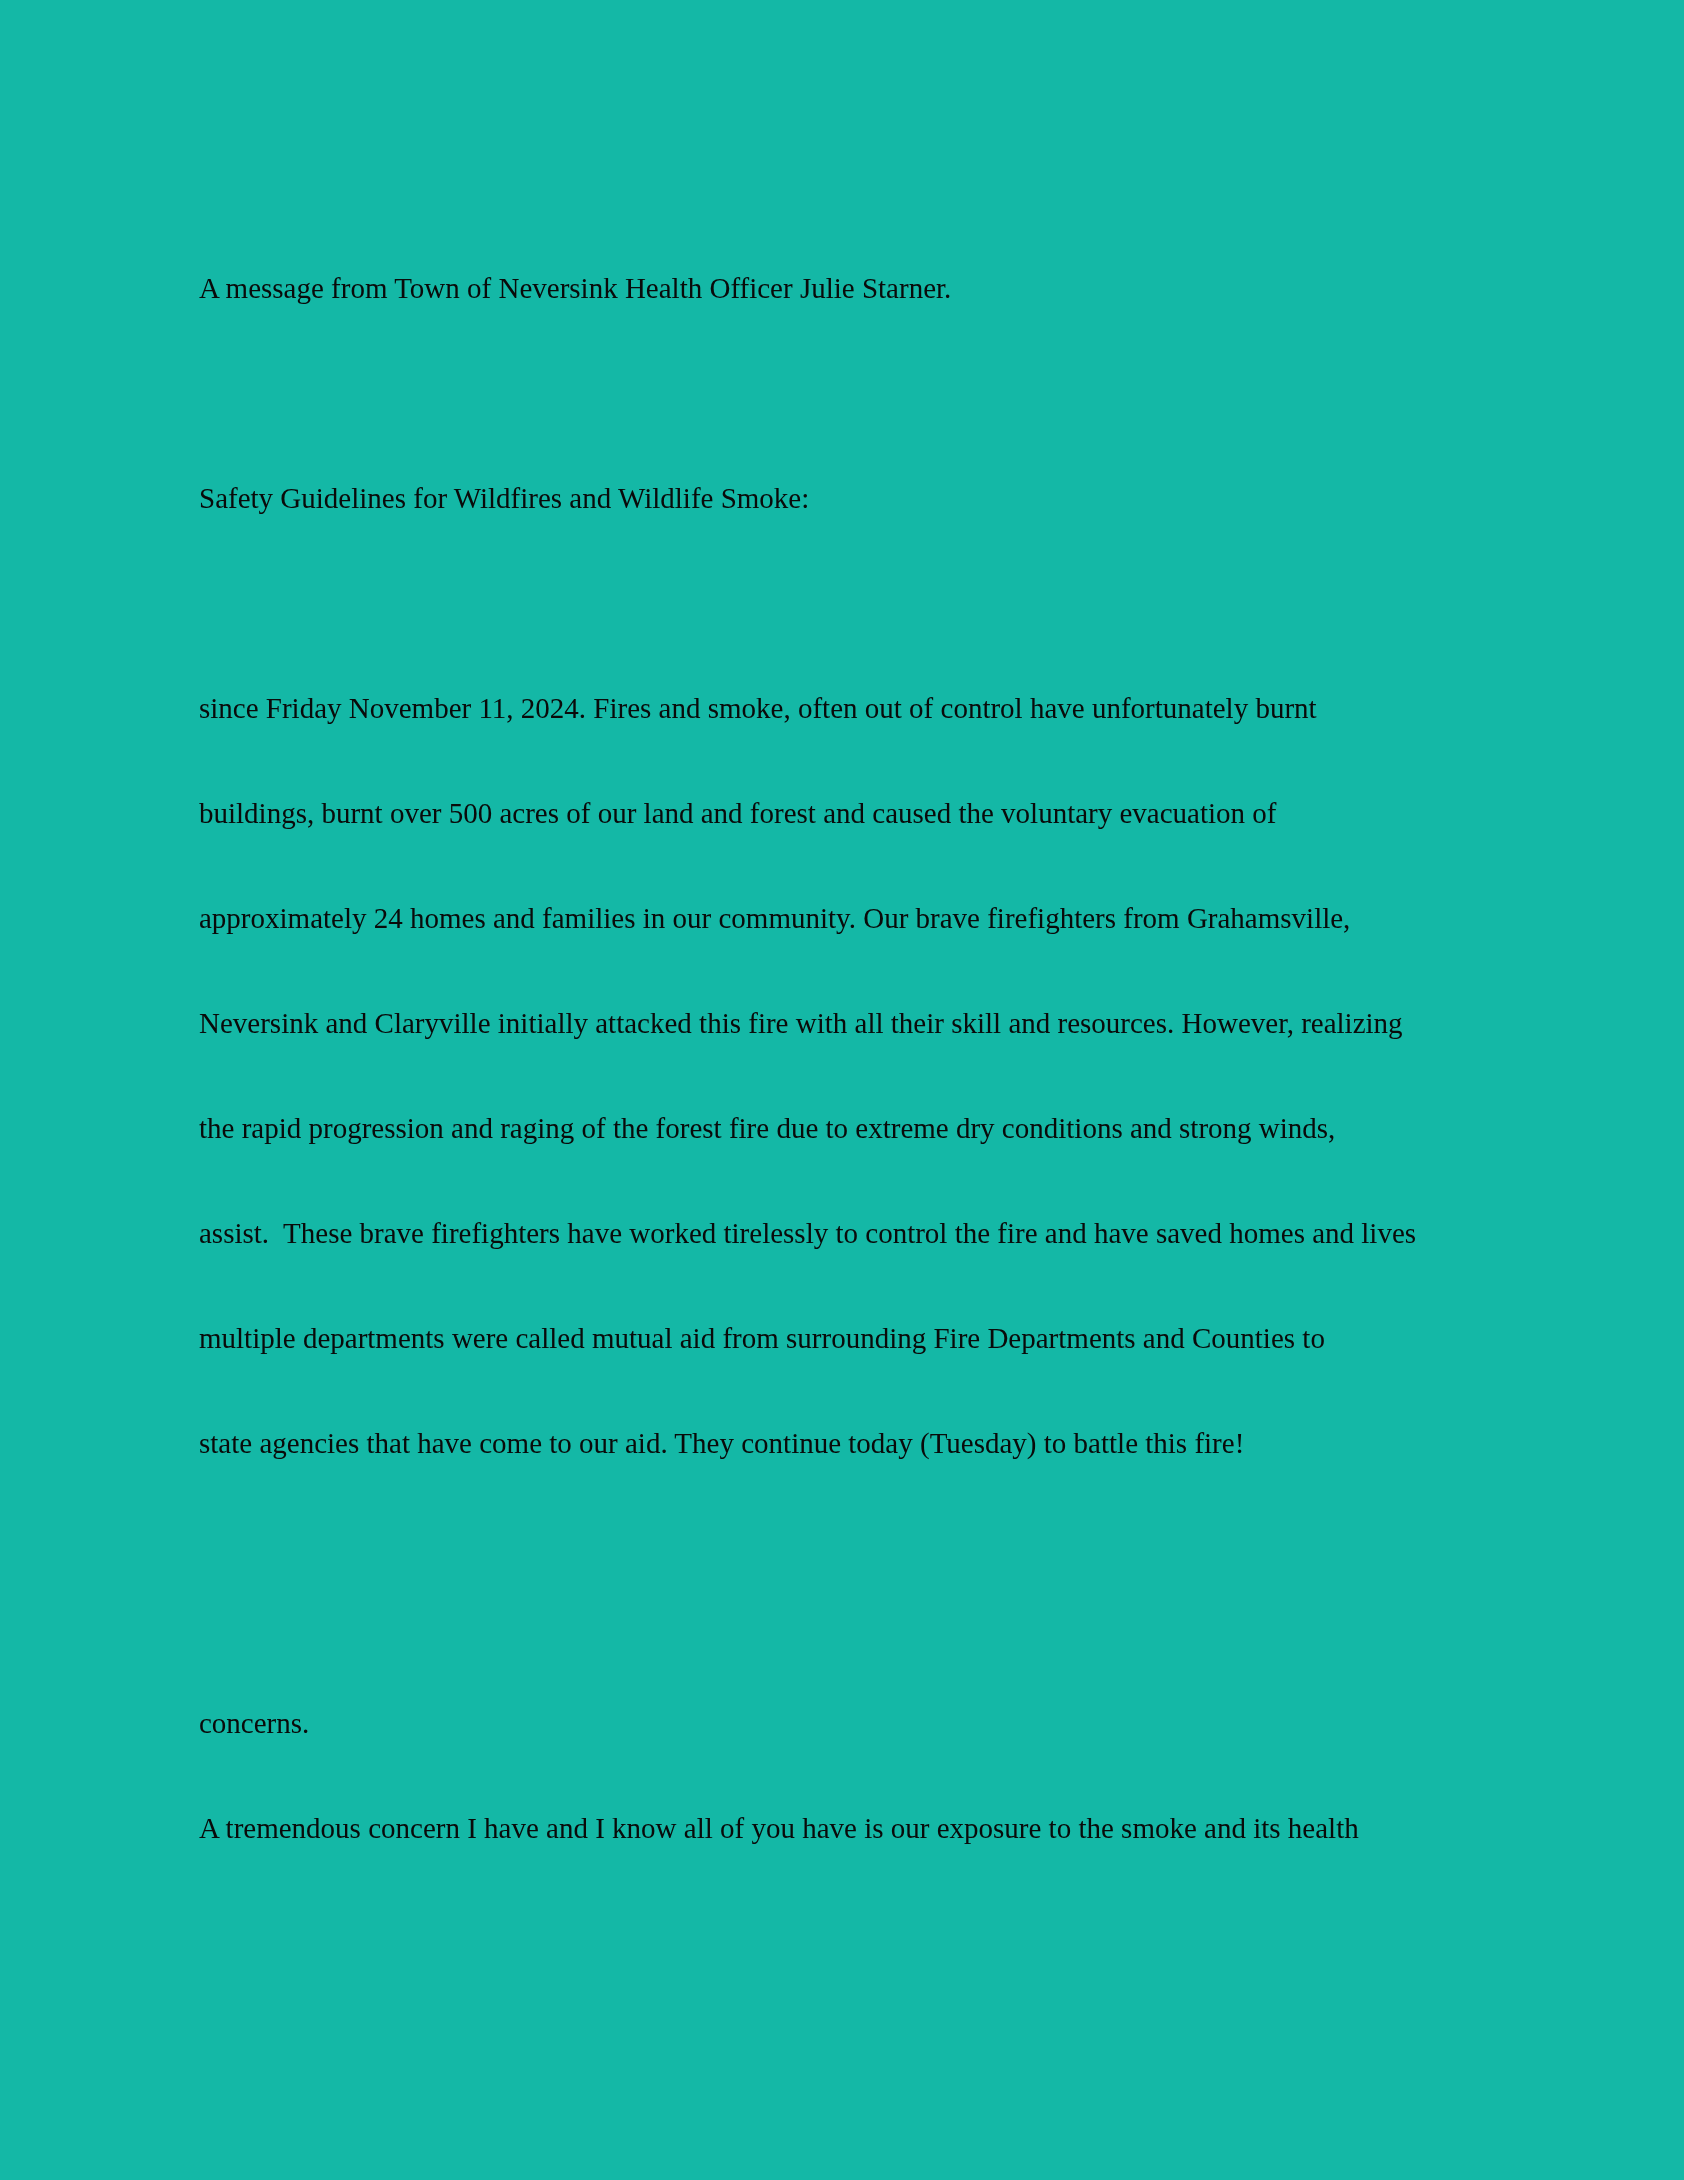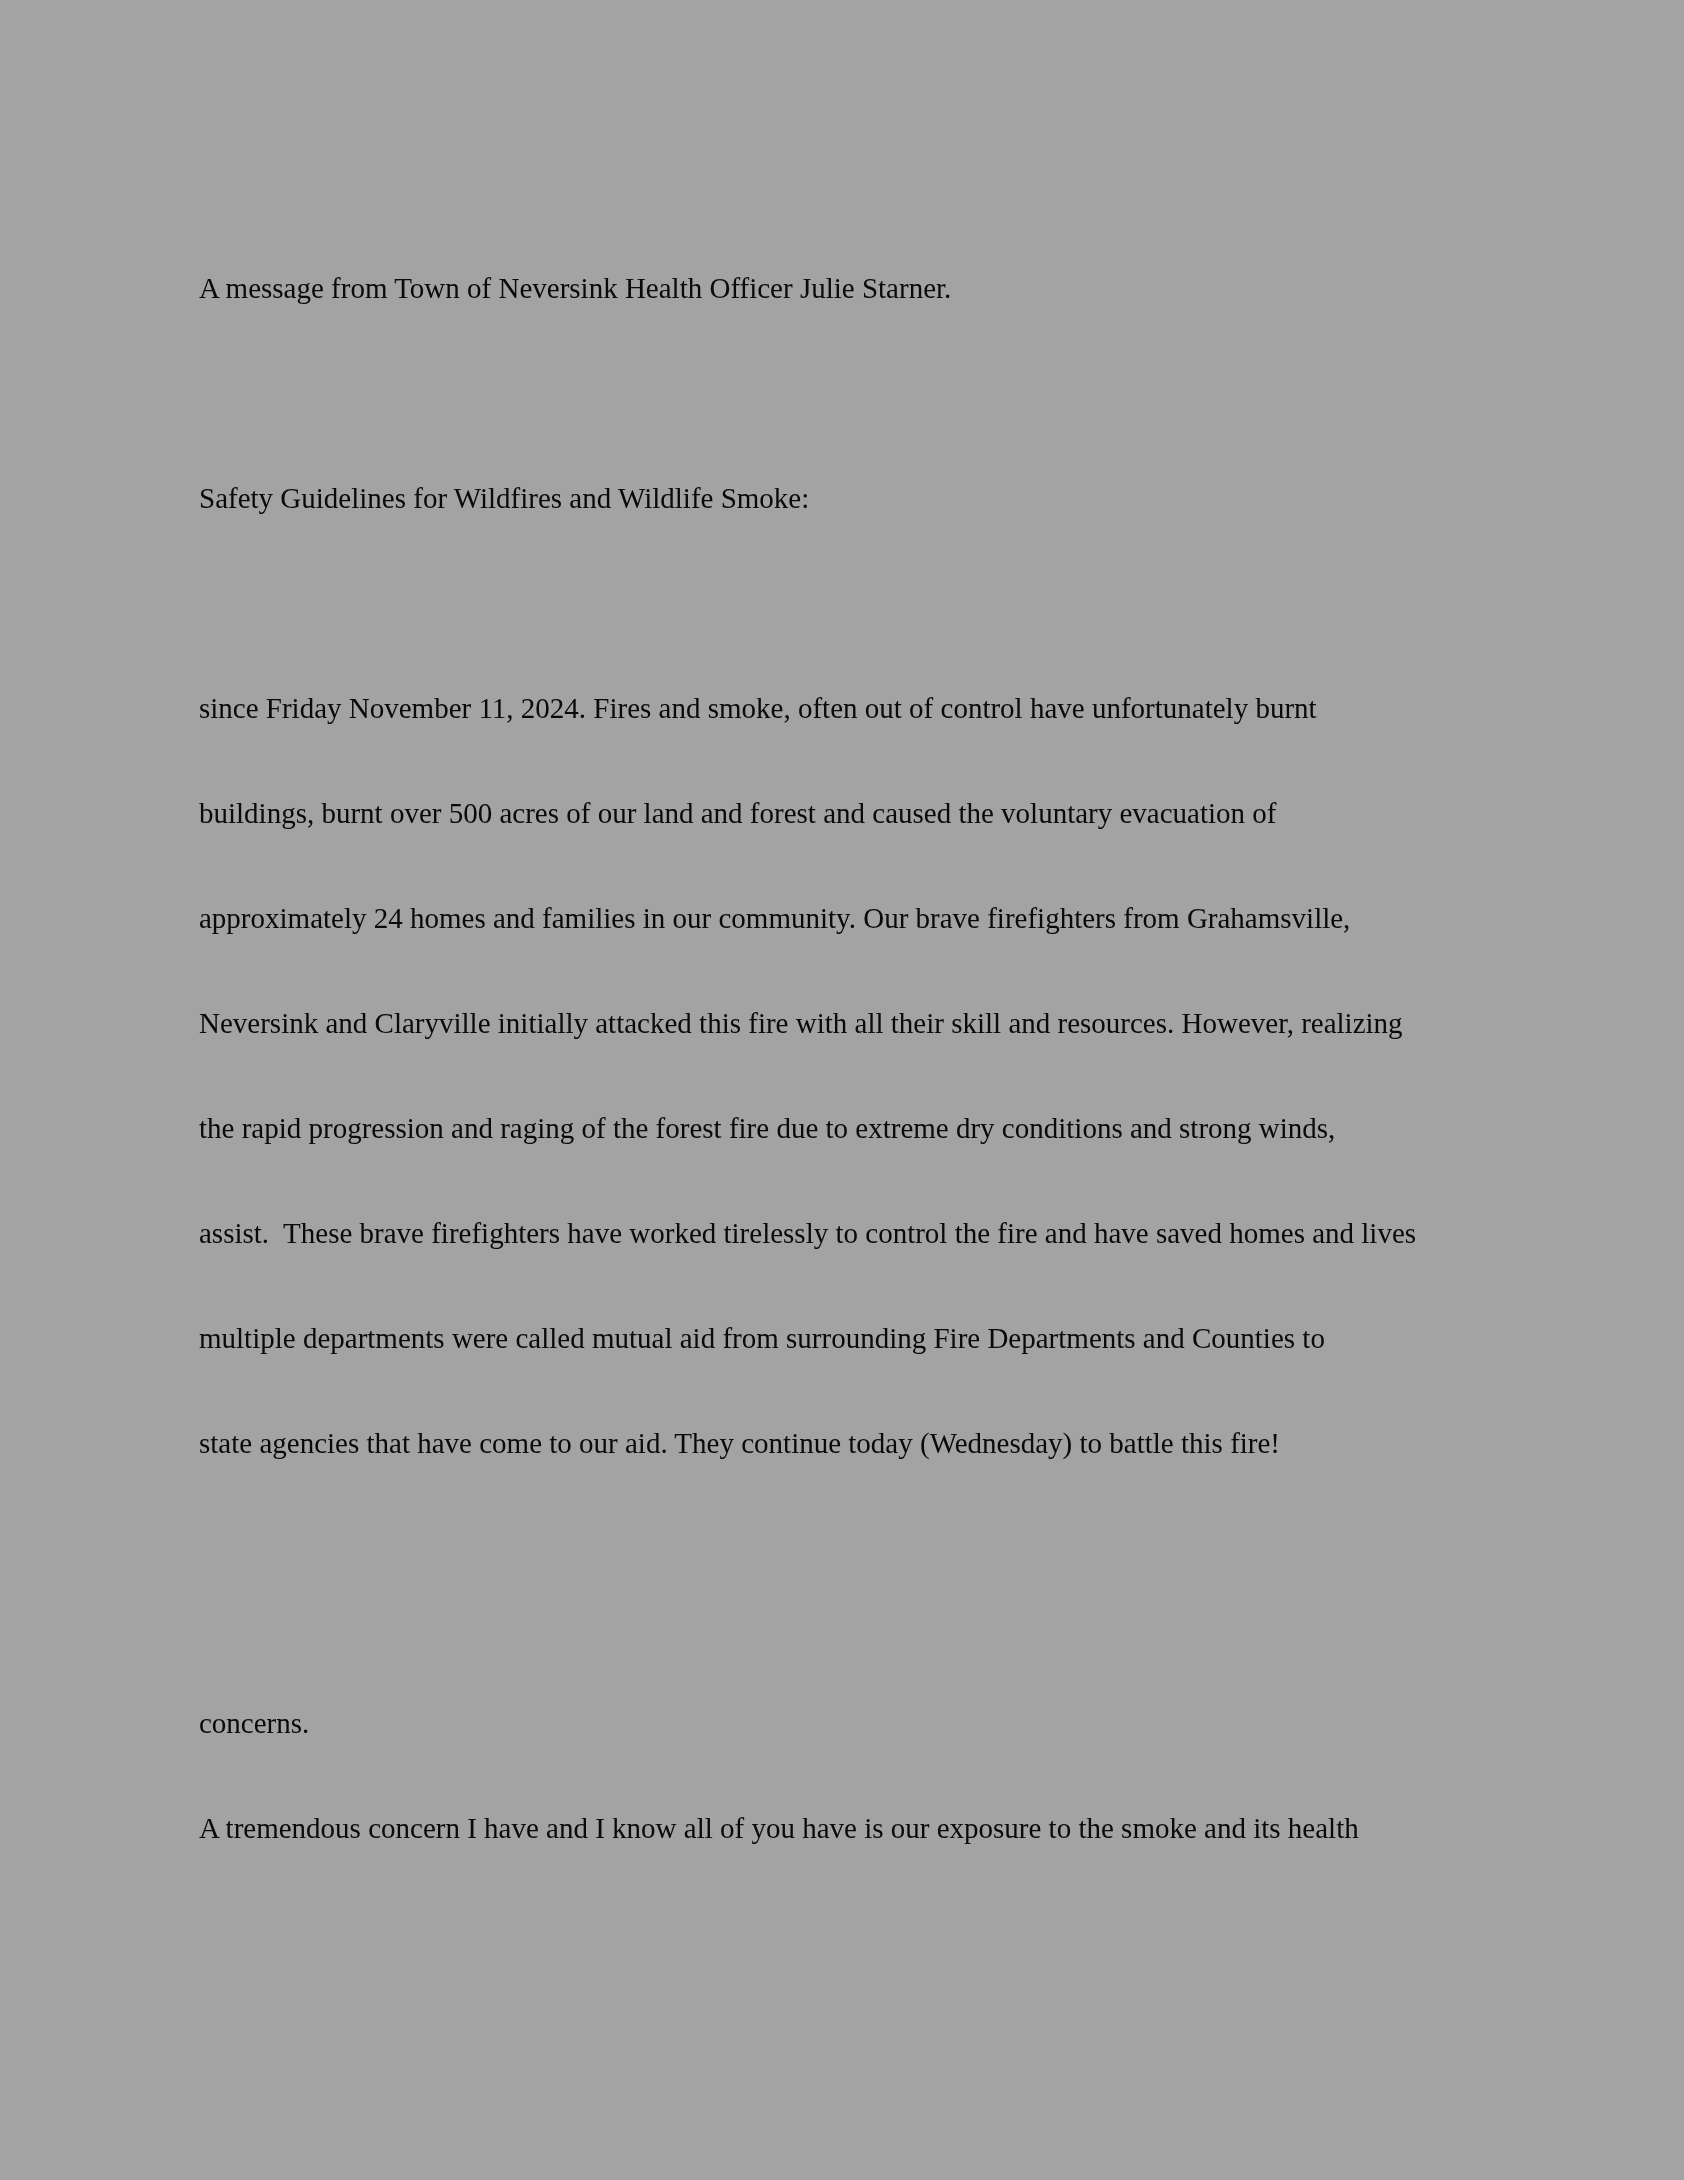--- a/index.html
+++ b/index.html
@@ -12,21 +12,21 @@
     height: 2181px;
     position: relative;
     overflow: hidden;
   }
   .page {
     position: absolute;
     left: 0;
     top: 0;
     width: 1685px;
     height: 2181px;
-    background: #a3a3a3;
+    background: #14b8a6;
   }
   .doc {
     position: absolute;
     left: 199px;
     top: 201px;
     width: 1329px;
     font-family: "Liberation Serif", "DejaVu Serif", serif;
     font-size: 29px;
     line-height: 35px;
     color: #0a0a0a;
@@ -51,21 +51,21 @@
     <span class="line">Safety Guidelines for Wildfires and Wildlife Smoke:</span>
 
     <div>
       <span class="line">since Friday November 11, 2024. Fires and smoke, often out of control have unfortunately burnt</span>
       <span class="line">buildings, burnt over 500 acres of our land and forest and caused the voluntary evacuation of</span>
       <span class="line">approximately 24 homes and families in our community. Our brave firefighters from Grahamsville,</span>
       <span class="line">Neversink and Claryville initially attacked this fire with all their skill and resources. However, realizing</span>
       <span class="line">the rapid progression and raging of the forest fire due to extreme dry conditions and strong winds,</span>
       <span class="line">assist.  These brave firefighters have worked tirelessly to control the fire and have saved homes and lives</span>
       <span class="line">multiple departments were called mutual aid from surrounding Fire Departments and Counties to</span>
-      <span class="line">state agencies that have come to our aid. They continue today (Wednesday) to battle this fire!</span>
+      <span class="line">state agencies that have come to our aid. They continue today (Tuesday) to battle this fire!</span>
     </div>
 
     <div>
       <span class="line">concerns.</span>
       <span class="line">A tremendous concern I have and I know all of you have is our exposure to the smoke and its health</span>
     </div>
 
     
 
     

